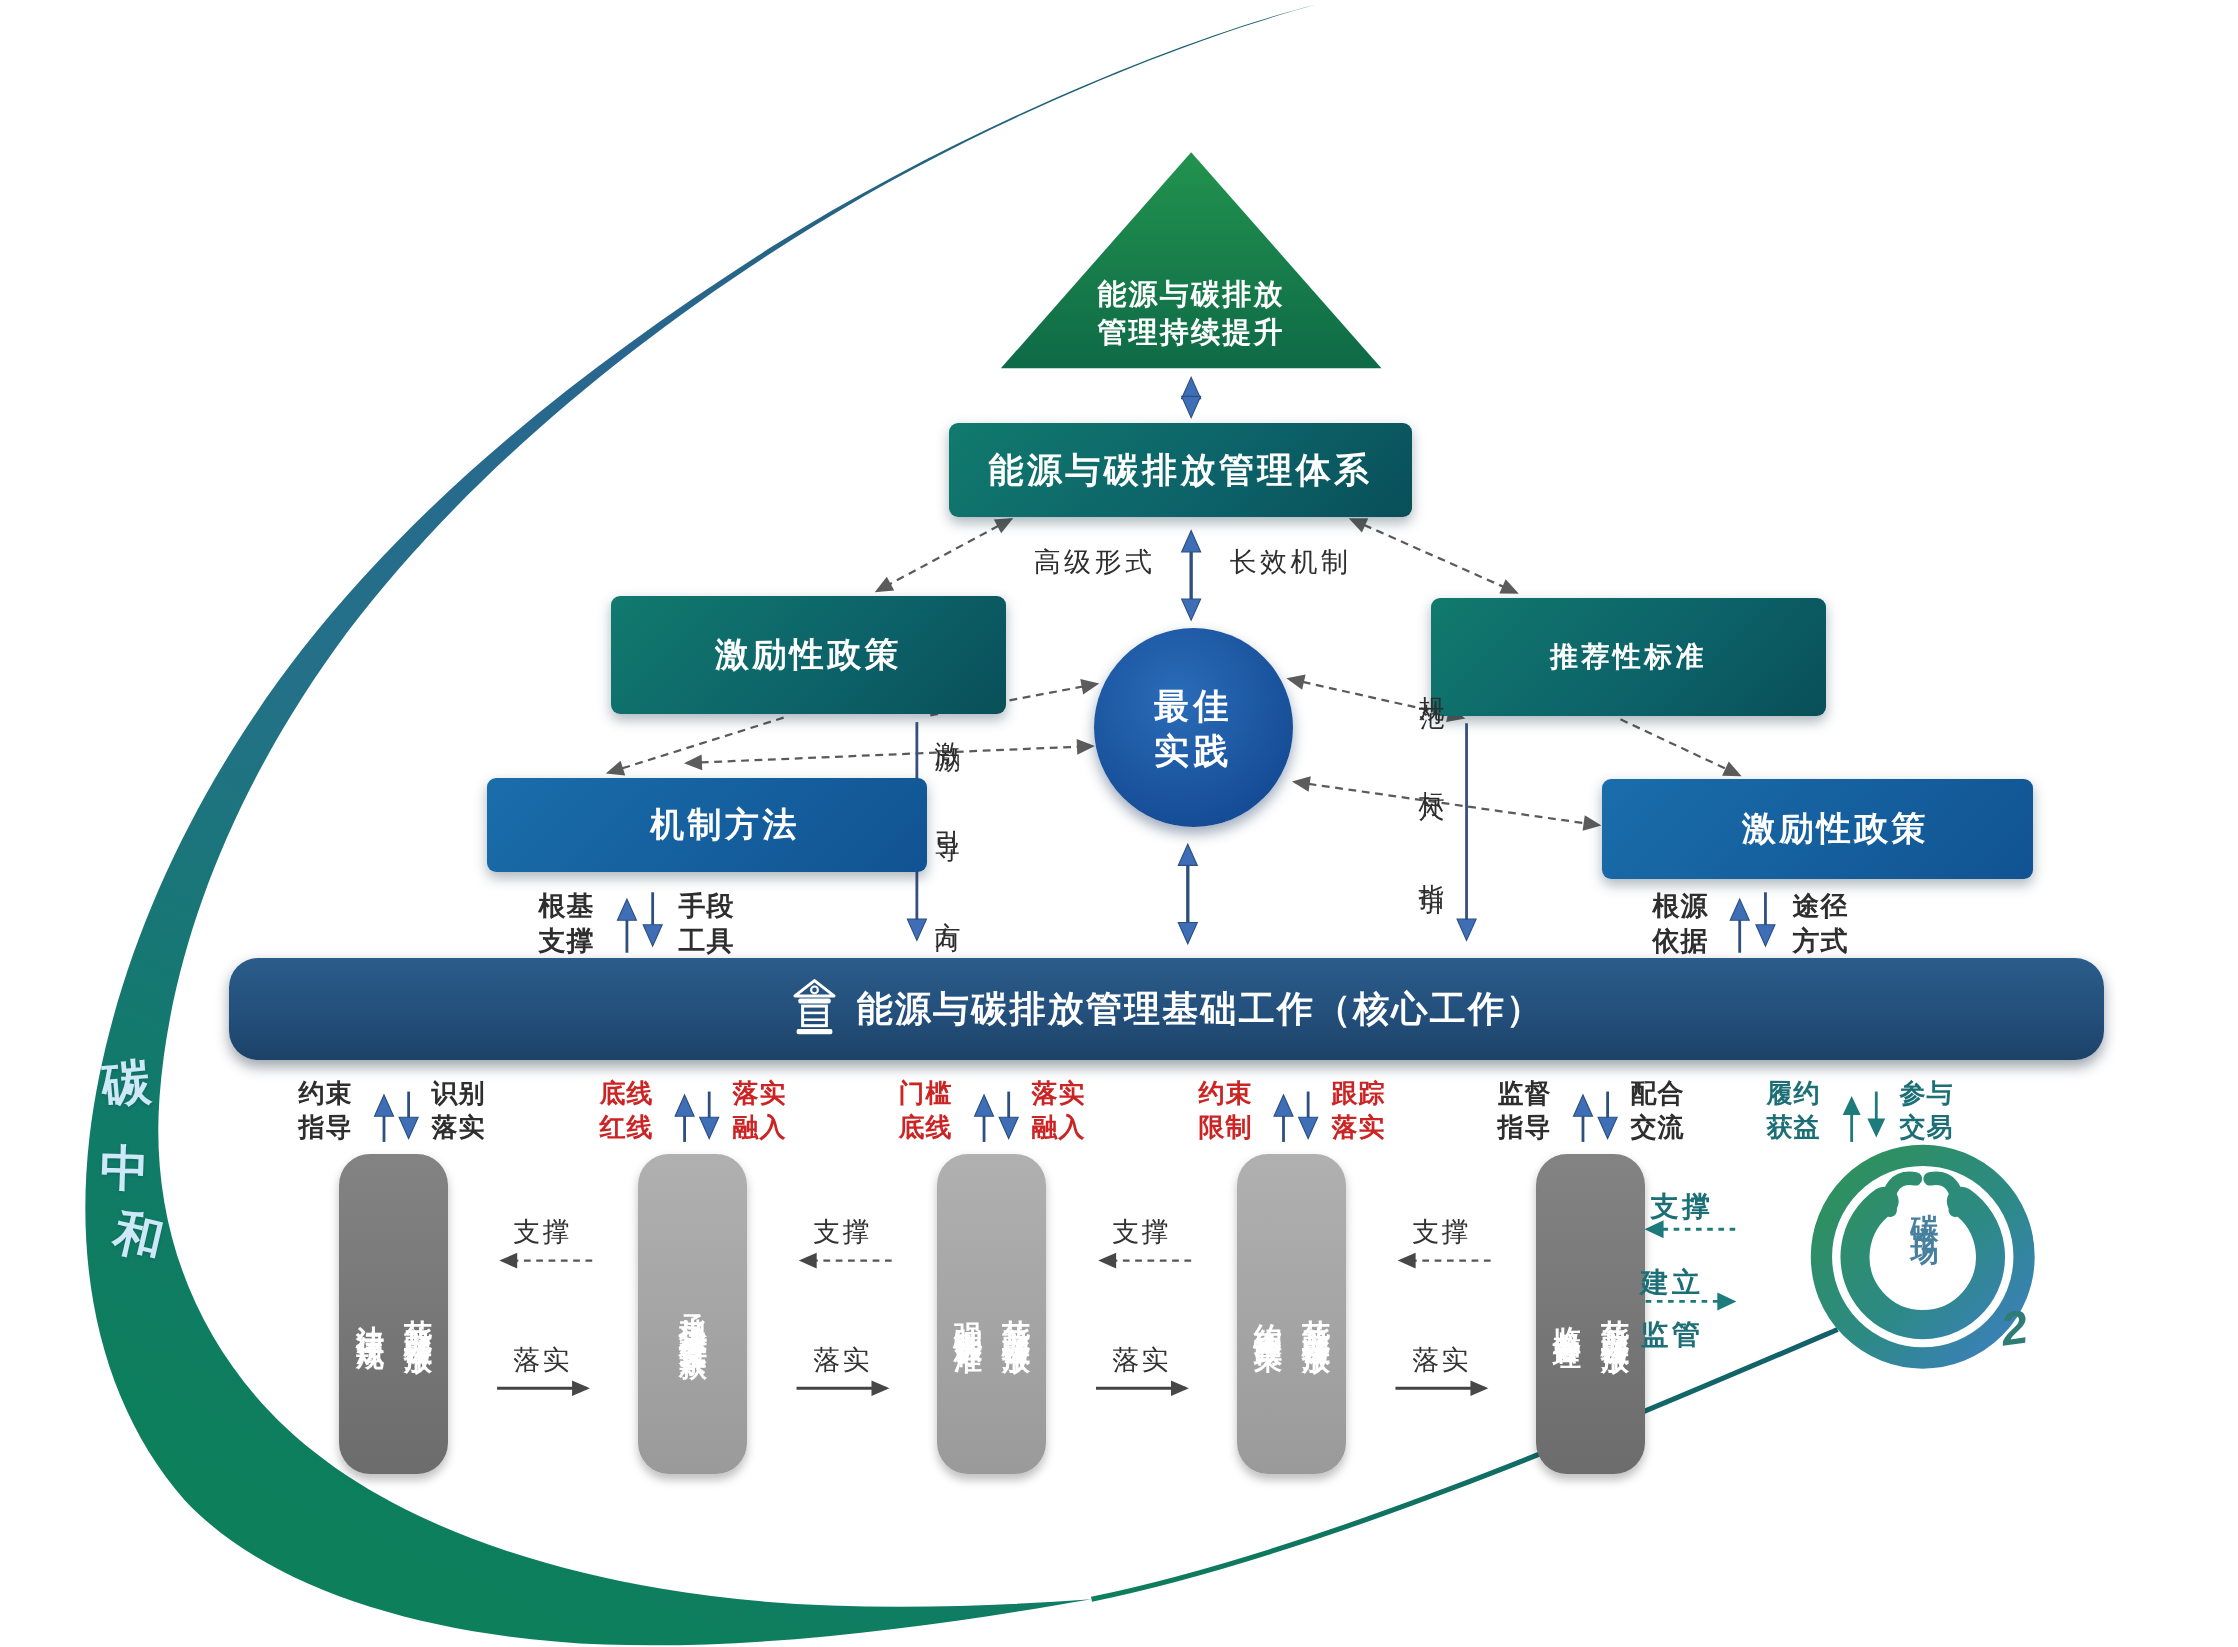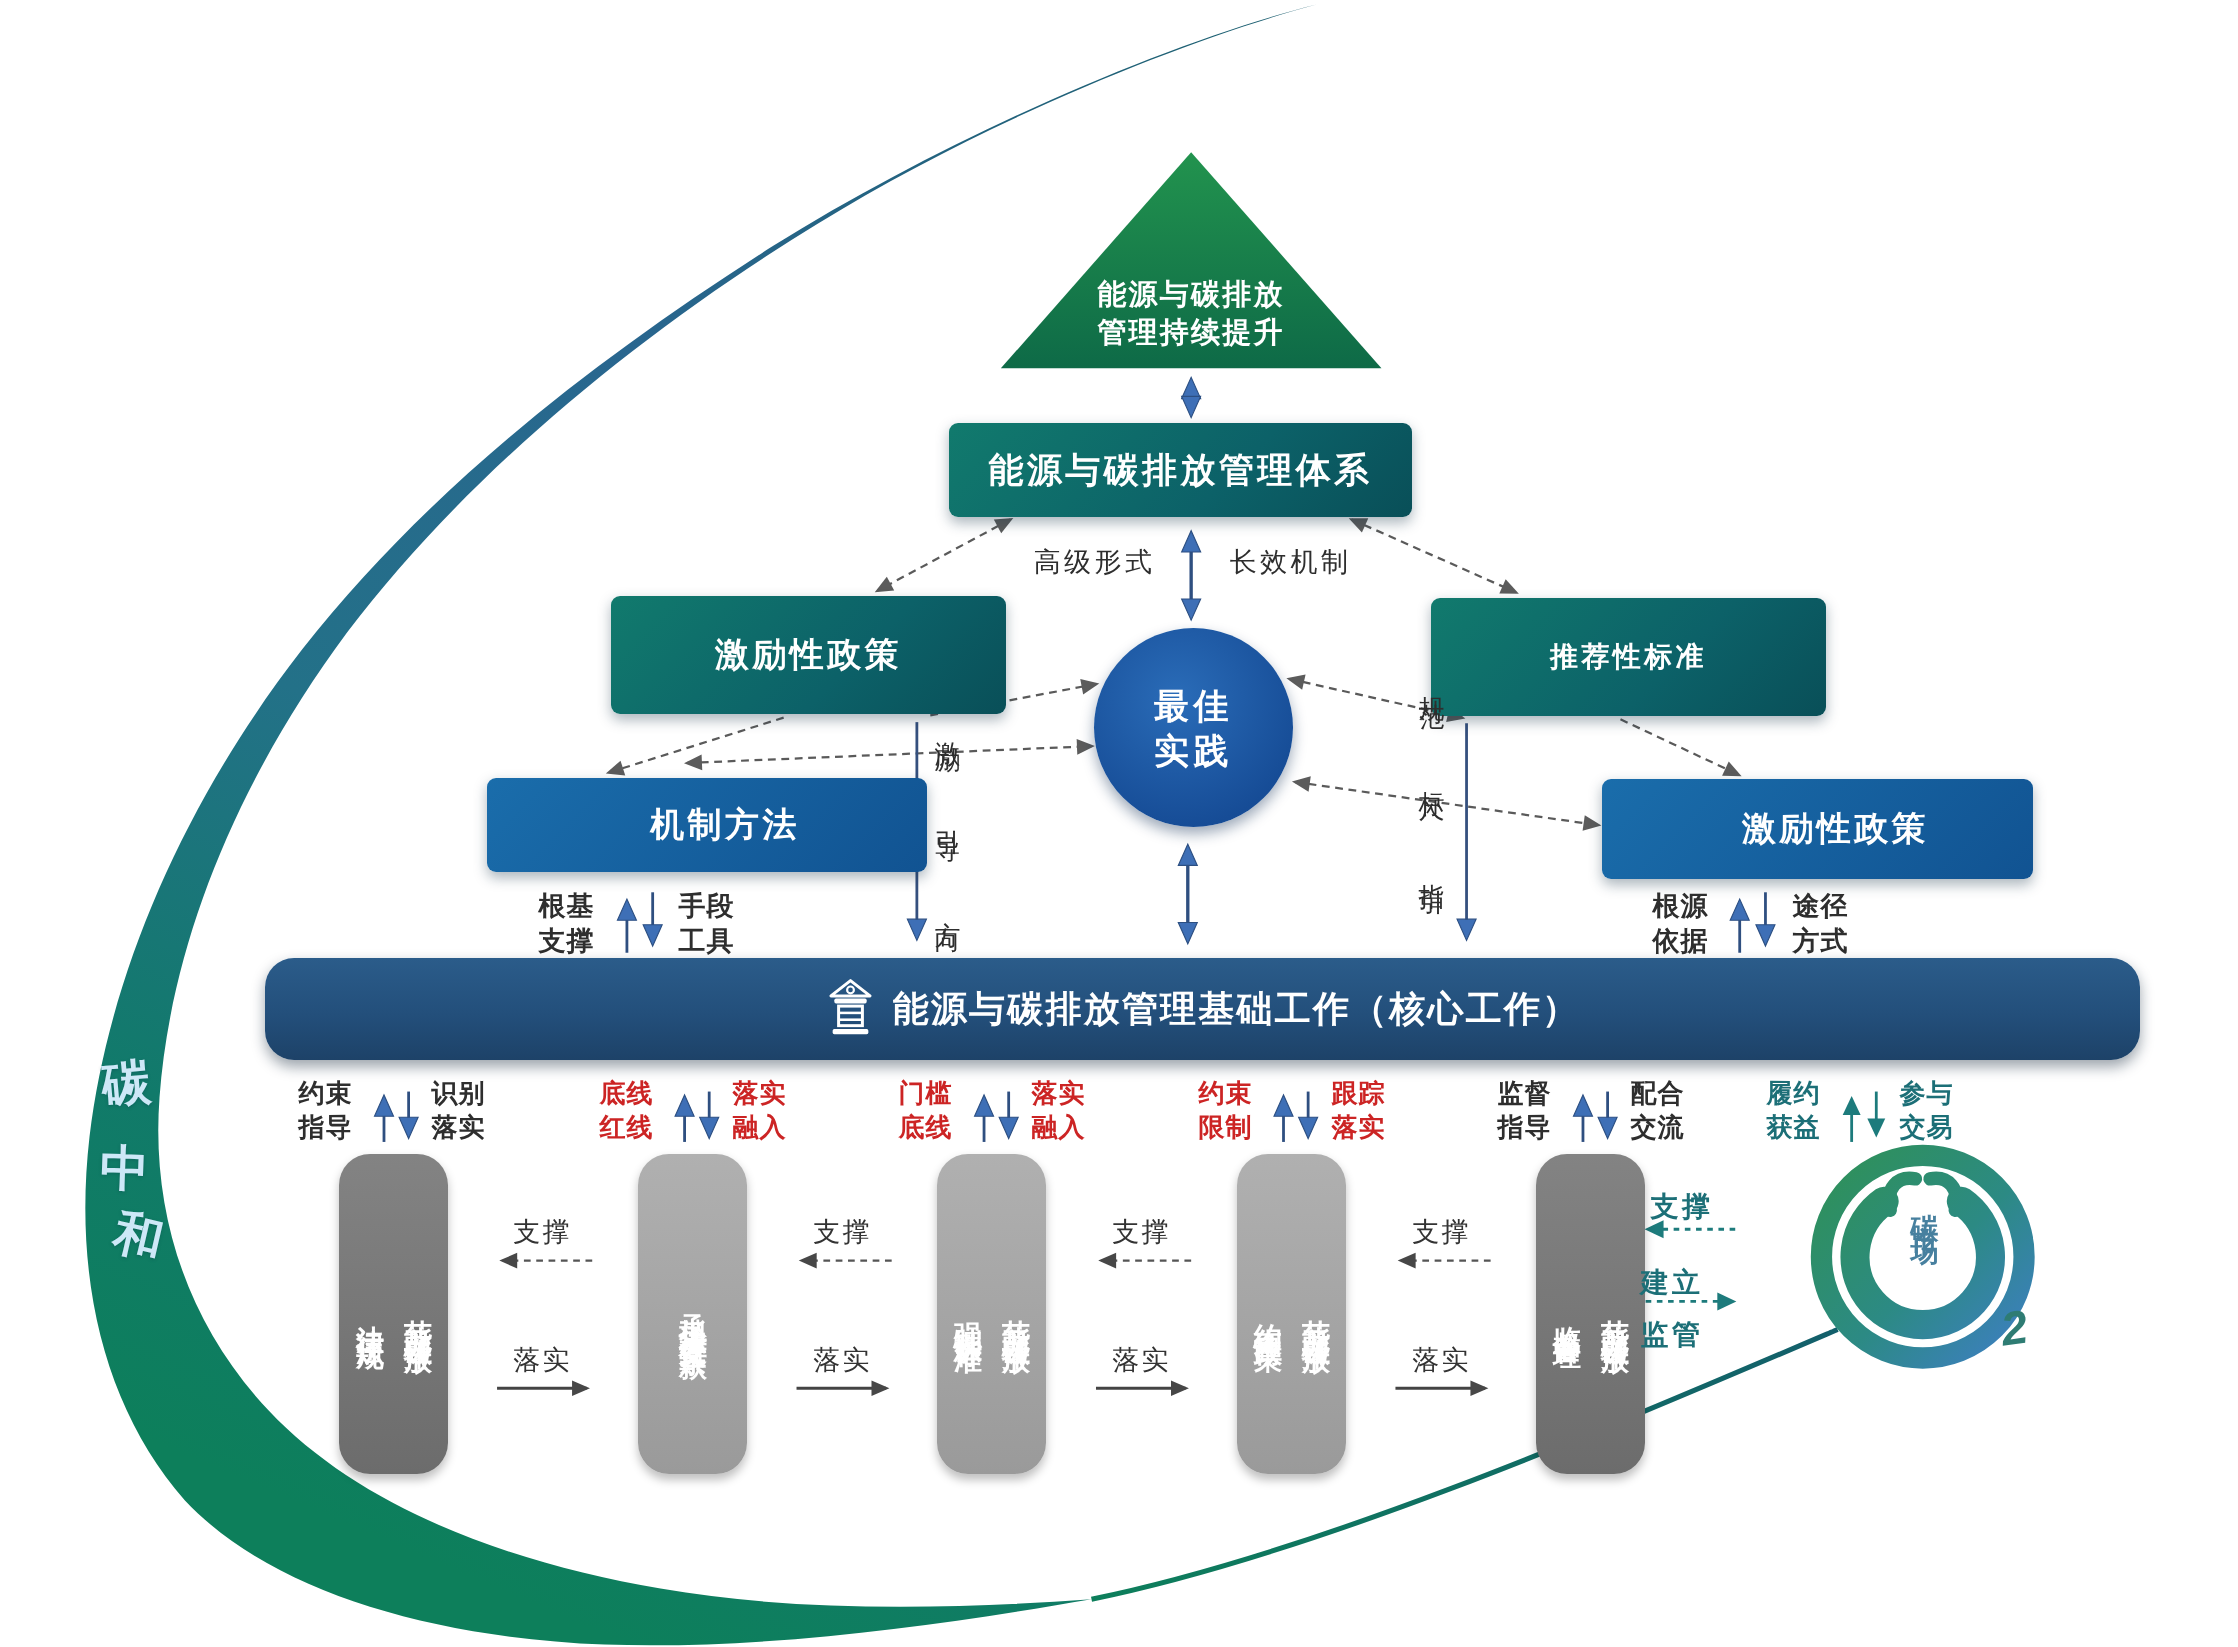--- a/index.html
+++ b/index.html
@@ -27,21 +27,21 @@
   .pillar-txt{color:#fff;font-size:28px;letter-spacing:5.6px;line-height:48px;
               font-weight:bold;white-space:pre-line;text-align:center;}
   .gap-txt{font-size:27px;color:#333;letter-spacing:2.2px;}
   .market-txt{font-size:28px;color:#1c6f77;font-weight:bold;letter-spacing:3.4px;}
   .wm{position:absolute;z-index:6;color:#cde8f7;font-size:49px;font-weight:bold;
       width:51px;text-align:center;text-shadow:0 1.1px 3.4px rgba(0,40,60,.25);}
   .guide-word{position:absolute;z-index:5;font-size:26px;color:#2e2e2e;
               letter-spacing:6.7px;}
   .banner{background:linear-gradient(180deg,#2b5c8a 0%,#234f7b 55%,#1d4268 100%);
           border-radius:29px;z-index:4;display:flex;align-items:center;
-          justify-content:center;gap:17px;box-shadow:0 6.7px 13.4px rgba(10,30,50,.4);margin-left:36px;}
+          justify-content:center;gap:17px;box-shadow:0 6.7px 13.4px rgba(10,30,50,.4);}
   .banner-label{color:#fff;font-size:36px;font-weight:bold;letter-spacing:2.2px;}
 </style>
 </head>
 <body>
 
 <div id="stage">
 
 <svg id="bg" width="2239" height="1648" viewBox="0 0 4000 2944">
   <defs>
     <linearGradient id="lgSwoosh" gradientUnits="userSpaceOnUse" x1="2352" y1="8" x2="1100" y2="2930">

